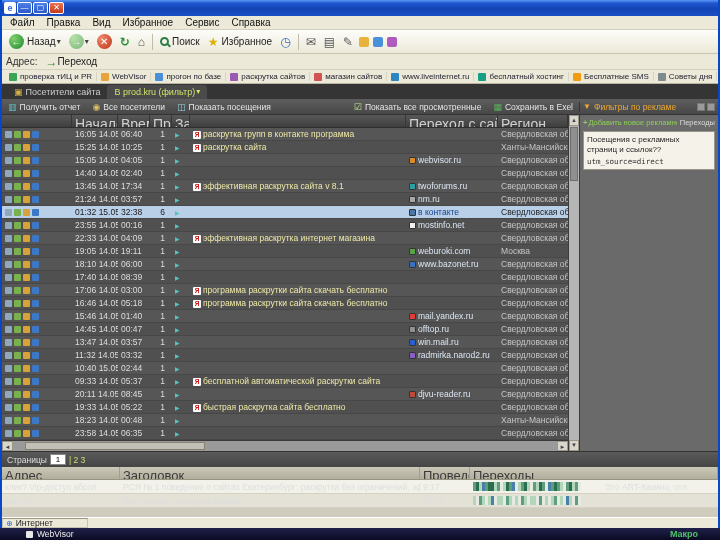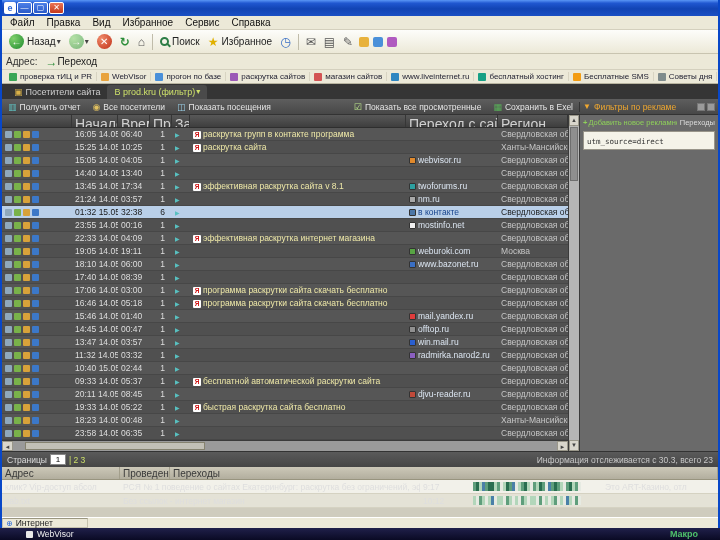--- a/index.html
+++ b/index.html
@@ -92,21 +92,21 @@
 .rp-add .pl{font-weight:bold;margin-right:1px}
 .rp-tr{font-size:7.5px;color:#ddd;margin-left:3px}
 .rp-box{margin:2px 3px;background:#f5f3e9;border:1px solid #99958a;padding:3px;font-size:8px;color:#222;line-height:1.25}
 .rp-code{color:#333;margin-top:2px;font-family:"DejaVu Sans Mono",monospace;font-size:7.5px}
 .pagination{height:16px;flex:0 0 16px;background:linear-gradient(#5a5a5a,#454545);display:flex;align-items:center;font-size:8.5px;color:#ddd;padding:0 5px;border-top:1px solid #333}
 .pg-in{width:16px;height:11px;font-size:8px;border:1px solid #888;margin:0 3px;text-align:center;font-family:"Liberation Sans",sans-serif}
 .pg-pages{color:#cde06a}
 .pg-sum{margin-left:auto;color:#c8c8c8;white-space:nowrap}
 .ads{flex:1;background:#cfccbe;display:flex;flex-direction:column;overflow:hidden}
 .bt-head{height:13px;flex:0 0 13px;background:linear-gradient(#ccc8b8,#b2ae9e);display:flex;border-bottom:1px solid #98947f}
-.bth{font-size:10px;color:#3a3a3a;border-right:1px solid #a39f8c;padding:1px 0 0 3px;white-space:nowrap;overflow:hidden}
+.bth{font-size:13px;color:#3a3a3a;border-right:1px solid #a39f8c;padding:1px 0 0 3px;white-space:nowrap;overflow:hidden}
 .bw0{width:118px}.bw1{width:300px}.bw2{width:50px}.bw3{width:132px}.bw4{flex:1}
 .btrow{height:14px;display:flex;align-items:center;background:#f2f1ea;border-bottom:1px solid #d5d2c2}
 .btrow.alt{background:#e4e2d6}
 .actbar{display:flex;align-items:center;height:9px}
 .seg{width:3px;height:9px;flex:0 0 3px}
 
 .statusbar{height:11px;flex:0 0 11px;background:#ECE9D8;border-top:1px solid #fff;display:flex;align-items:center;font-size:8.5px;color:#222}
 .st-left{flex:1;border:1px solid #c6c2ae;border-top-color:#9a9680;height:10px;padding:0 4px;line-height:9px}
 .st-right{width:86px;border:1px solid #c6c2ae;border-top-color:#9a9680;height:10px;display:flex;align-items:center;padding:0 3px;line-height:9px}
 .globe{color:#2a6ad8;font-size:8px;margin-right:3px}
@@ -335,21 +335,21 @@
                 <span class="c cw7">Свердловская обл</span>
               </div>
               <div class="trow alt">
                 <span class="c ci cw0">
                   <span class="mini" style="background: rgb(143, 168, 188);"></span>
                   <span class="mini" style="background: rgb(121, 178, 74);"></span>
                   <span class="mini" style="background: rgb(216, 162, 58);"></span>
                   <span class="mini" style="background: rgb(60, 120, 200);"></span>
                 </span>
                 <span class="c cw1">14:40 14.05</span>
-                <span class="c cw2">13:40</span>
+                <span class="c cw2">02:40</span>
                 <span class="c cw3">1</span>
                 <span class="c cw4"><span class="recp">▶</span></span>
                 <span class="c cw5"></span>
                 <span class="c cw6 rf"></span>
                 <span class="c cw7">Свердловская обл</span>
               </div>
               <div class="trow">
                 <span class="c ci cw0">
                   <span class="mini" style="background: rgb(143, 168, 188);"></span>
                   <span class="mini" style="background: rgb(121, 178, 74);"></span>
@@ -660,35 +660,36 @@
           <span class="sarr">▲</span>
           <span class="sthumb"></span>
           <span class="sarr" style="margin-top:auto">▼</span>
         </div>
         <div class="right-panel">
           <div class="rp-links">
             <span class="rp-add"><span class="pl">+</span><span>Добавить новое рекламное</span></span>
             <span class="rp-tr">Переходы</span>
           </div>
           <div class="rp-box">
+            <div>Посещения с рекламных страниц и ссылок??</div>
             <div class="rp-code">utm_source=direct</div>
           </div>
         </div>
       </div>
 
       <div class="pagination">
         <span>Страницы</span>
         <input class="pg-in" value="1" style="">
         <span class="pg-pages">| 2 3</span>
-        <span class="pg-sum">Информация отслеживается с 30.3, всего 23</span>
       </div>
 
       <div class="ads">
         <div class="bt-head">
             <span class="bth bw0">Адрес</span>
+            <span class="bth bw1">Заголовок</span>
             <span class="bth bw2">Проведено</span>
             <span class="bth bw4">Переходы</span>
           </div>
         <div>
             <div class="btrow">
               <span class="c bw0 link">клик? Vip-доступ абсол</span>
               <span class="c bw1">РСЯ № 1 поведение о сайтах Екатеринбург: раскрутка без ограничений, эффективно с интер</span>
               <span class="c bw2">9:17</span>
               <span class="c bw3">
                 <span class="actbar">

